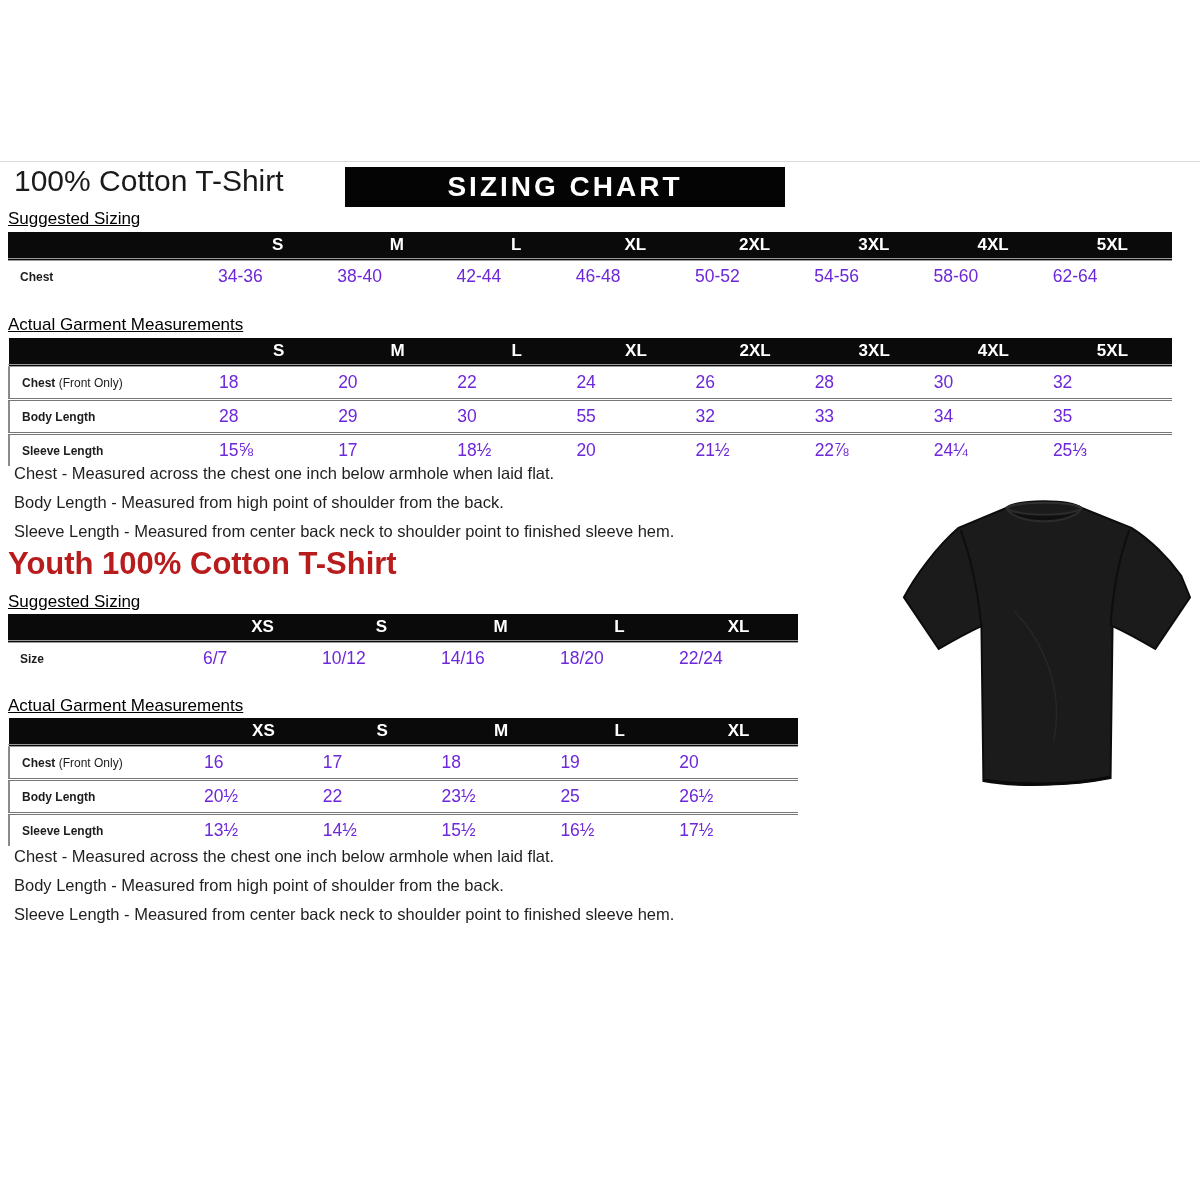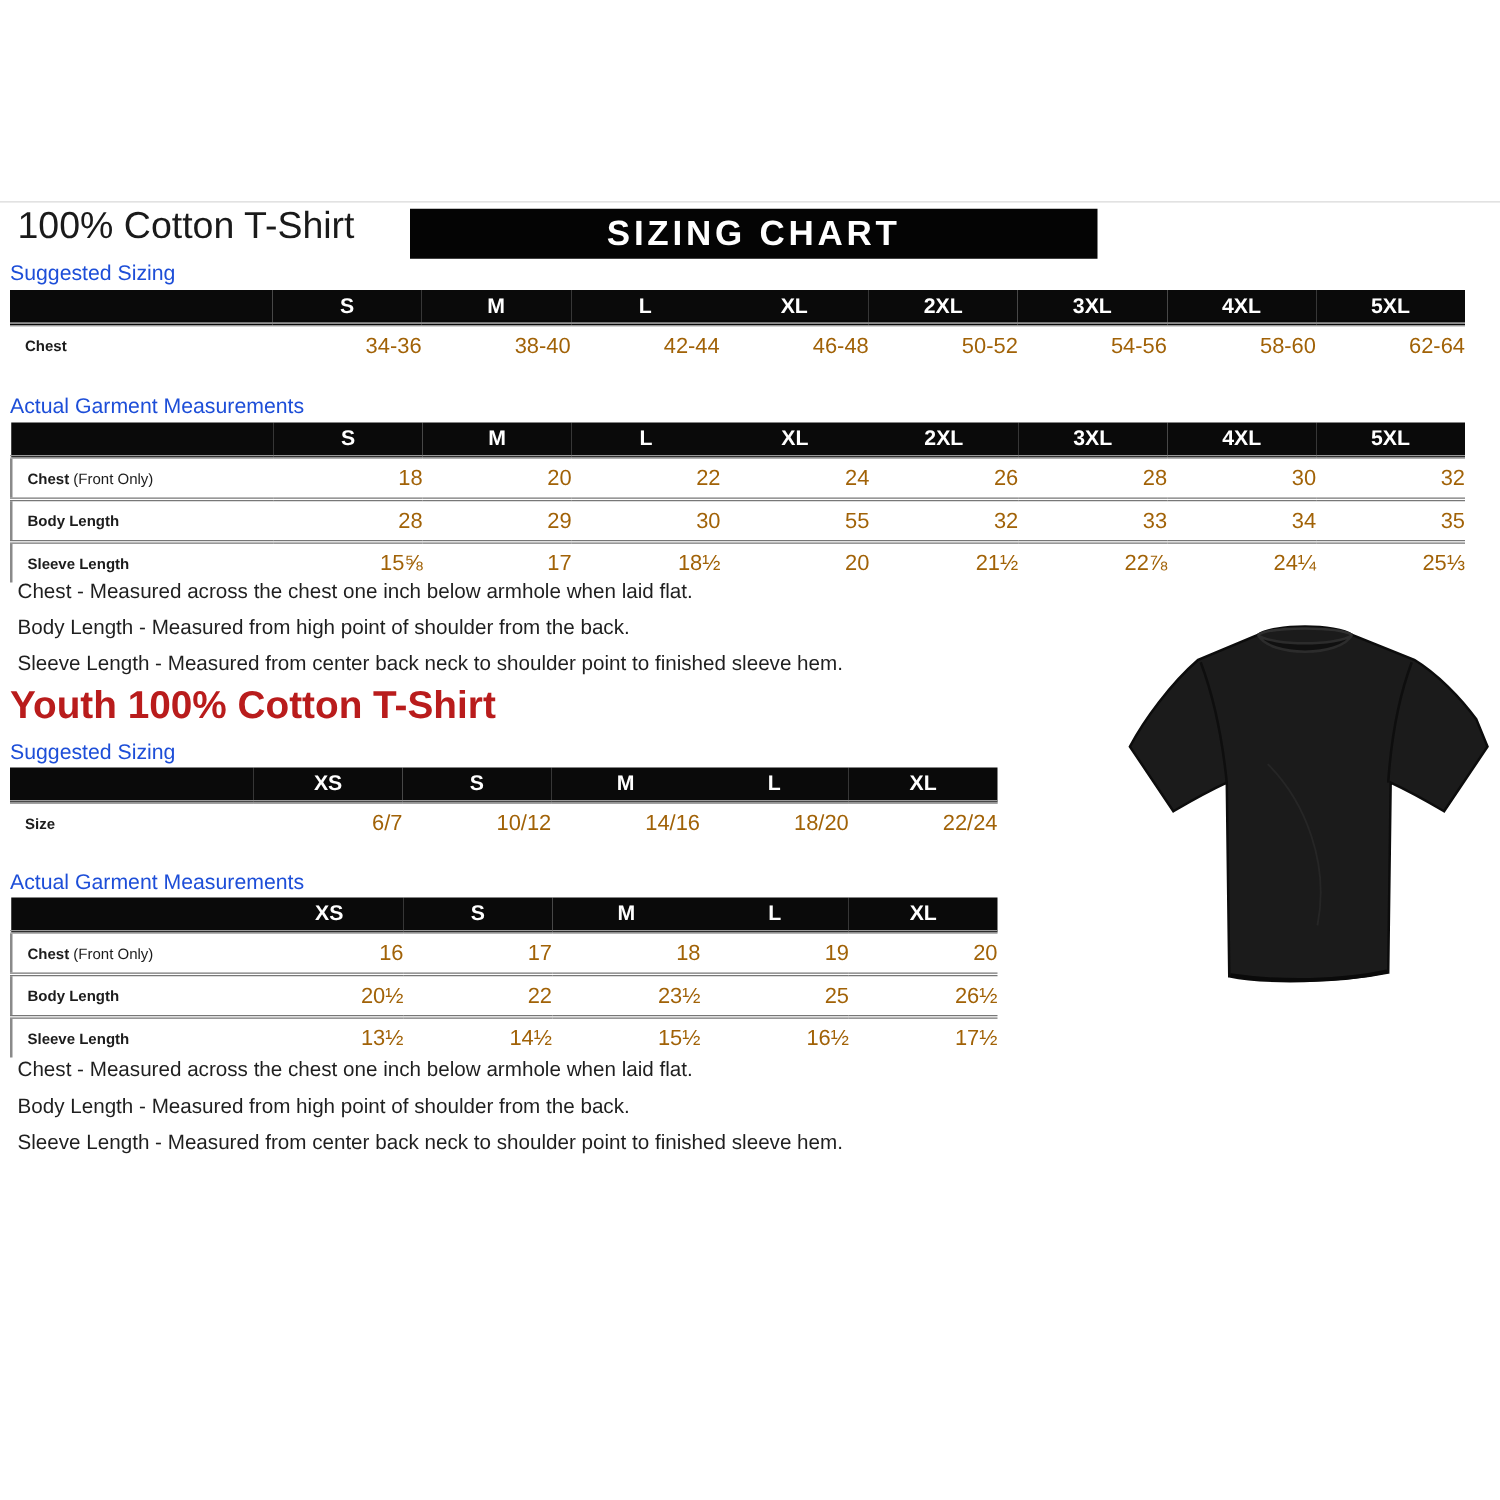--- a/index.html
+++ b/index.html
@@ -3,43 +3,43 @@
 <meta charset="utf-8">
 <style>
   html,body{margin:0;padding:0;background:#fff;}
   .page{position:relative;width:1200px;height:1200px;background:#ffffff;
         font-family:"Liberation Sans", sans-serif;color:#1c1c1c;overflow:hidden;border-radius:30px;}
   .abs{position:absolute;}
 
   .top-rule{left:0;top:161px;width:1200px;height:1px;background:#d9d9d9;}
 
   .main-title{left:14px;top:164px;font-size:30px;font-weight:400;color:#1a1a1a;white-space:nowrap;}
-  .banner{left:328px;top:167px;width:550px;height:40px;background:#040404;color:#ffffff;
+  .banner{left:345px;top:167px;width:440px;height:40px;background:#040404;color:#ffffff;
           display:flex;align-items:center;justify-content:center;
           font-size:28px;font-weight:bold;letter-spacing:3px;white-space:nowrap;}
   .youth-title{left:8px;top:546px;font-size:31px;font-weight:bold;color:#b91c1c;white-space:nowrap;}
 
-  .section-label{font-size:17px;color:#1d4ed8;white-space:nowrap;}
+  .section-label{font-size:17px;color:#000000;white-space:nowrap;text-decoration:underline;}
   .lbl-adult-suggested{left:8px;top:209px;}
   .lbl-adult-actual{left:8px;top:315px;}
   .lbl-youth-suggested{left:8px;top:592px;}
   .lbl-youth-actual{left:8px;top:696px;}
 
   .tbl-adult-suggested{left:8px;top:232px;width:1164px;}
   .tbl-adult-actual{left:8px;top:338px;width:1164px;}
   .tbl-youth-suggested{left:8px;top:614px;width:790px;}
   .tbl-youth-actual{left:8px;top:718px;width:790px;}
 
   .size-table{width:100%;border-collapse:collapse;table-layout:fixed;}
   .size-table thead th{background:#0a0a0a;color:#ffffff;font-size:17px;font-weight:bold;
                        height:26px;padding:0;text-align:center;border-bottom:3px double #9a9a9a;}
   .adult .label-col{width:210px;}
   .youth .label-col{width:195px;}
   .size-table tbody th{text-align:left;padding:5px 0 5px 12px;font-size:12px;font-weight:bold;white-space:nowrap;}
-  .size-table tbody td{text-align:right;font-size:17.5px;padding:5px 0;color:#a16207;}
+  .size-table tbody td{text-align:left;font-size:17.5px;padding:5px 0;color:#6d28d9;}
   .lined tbody{border-left:2px solid #8a8a8a;padding-left:40px;}
   .lined tbody tr:not(:first-child){border-top:3px double #777;}
   .row-suffix{font-weight:normal;}
 
   .notes{left:14px;font-size:16.5px;line-height:29px;color:#1f1f1f;white-space:nowrap;}
   .notes-adult{top:459px;}
   .notes-youth{top:842px;}
 
   .tshirt-wrap{left:895px;top:490px;width:298px;height:312px;}
 </style>

